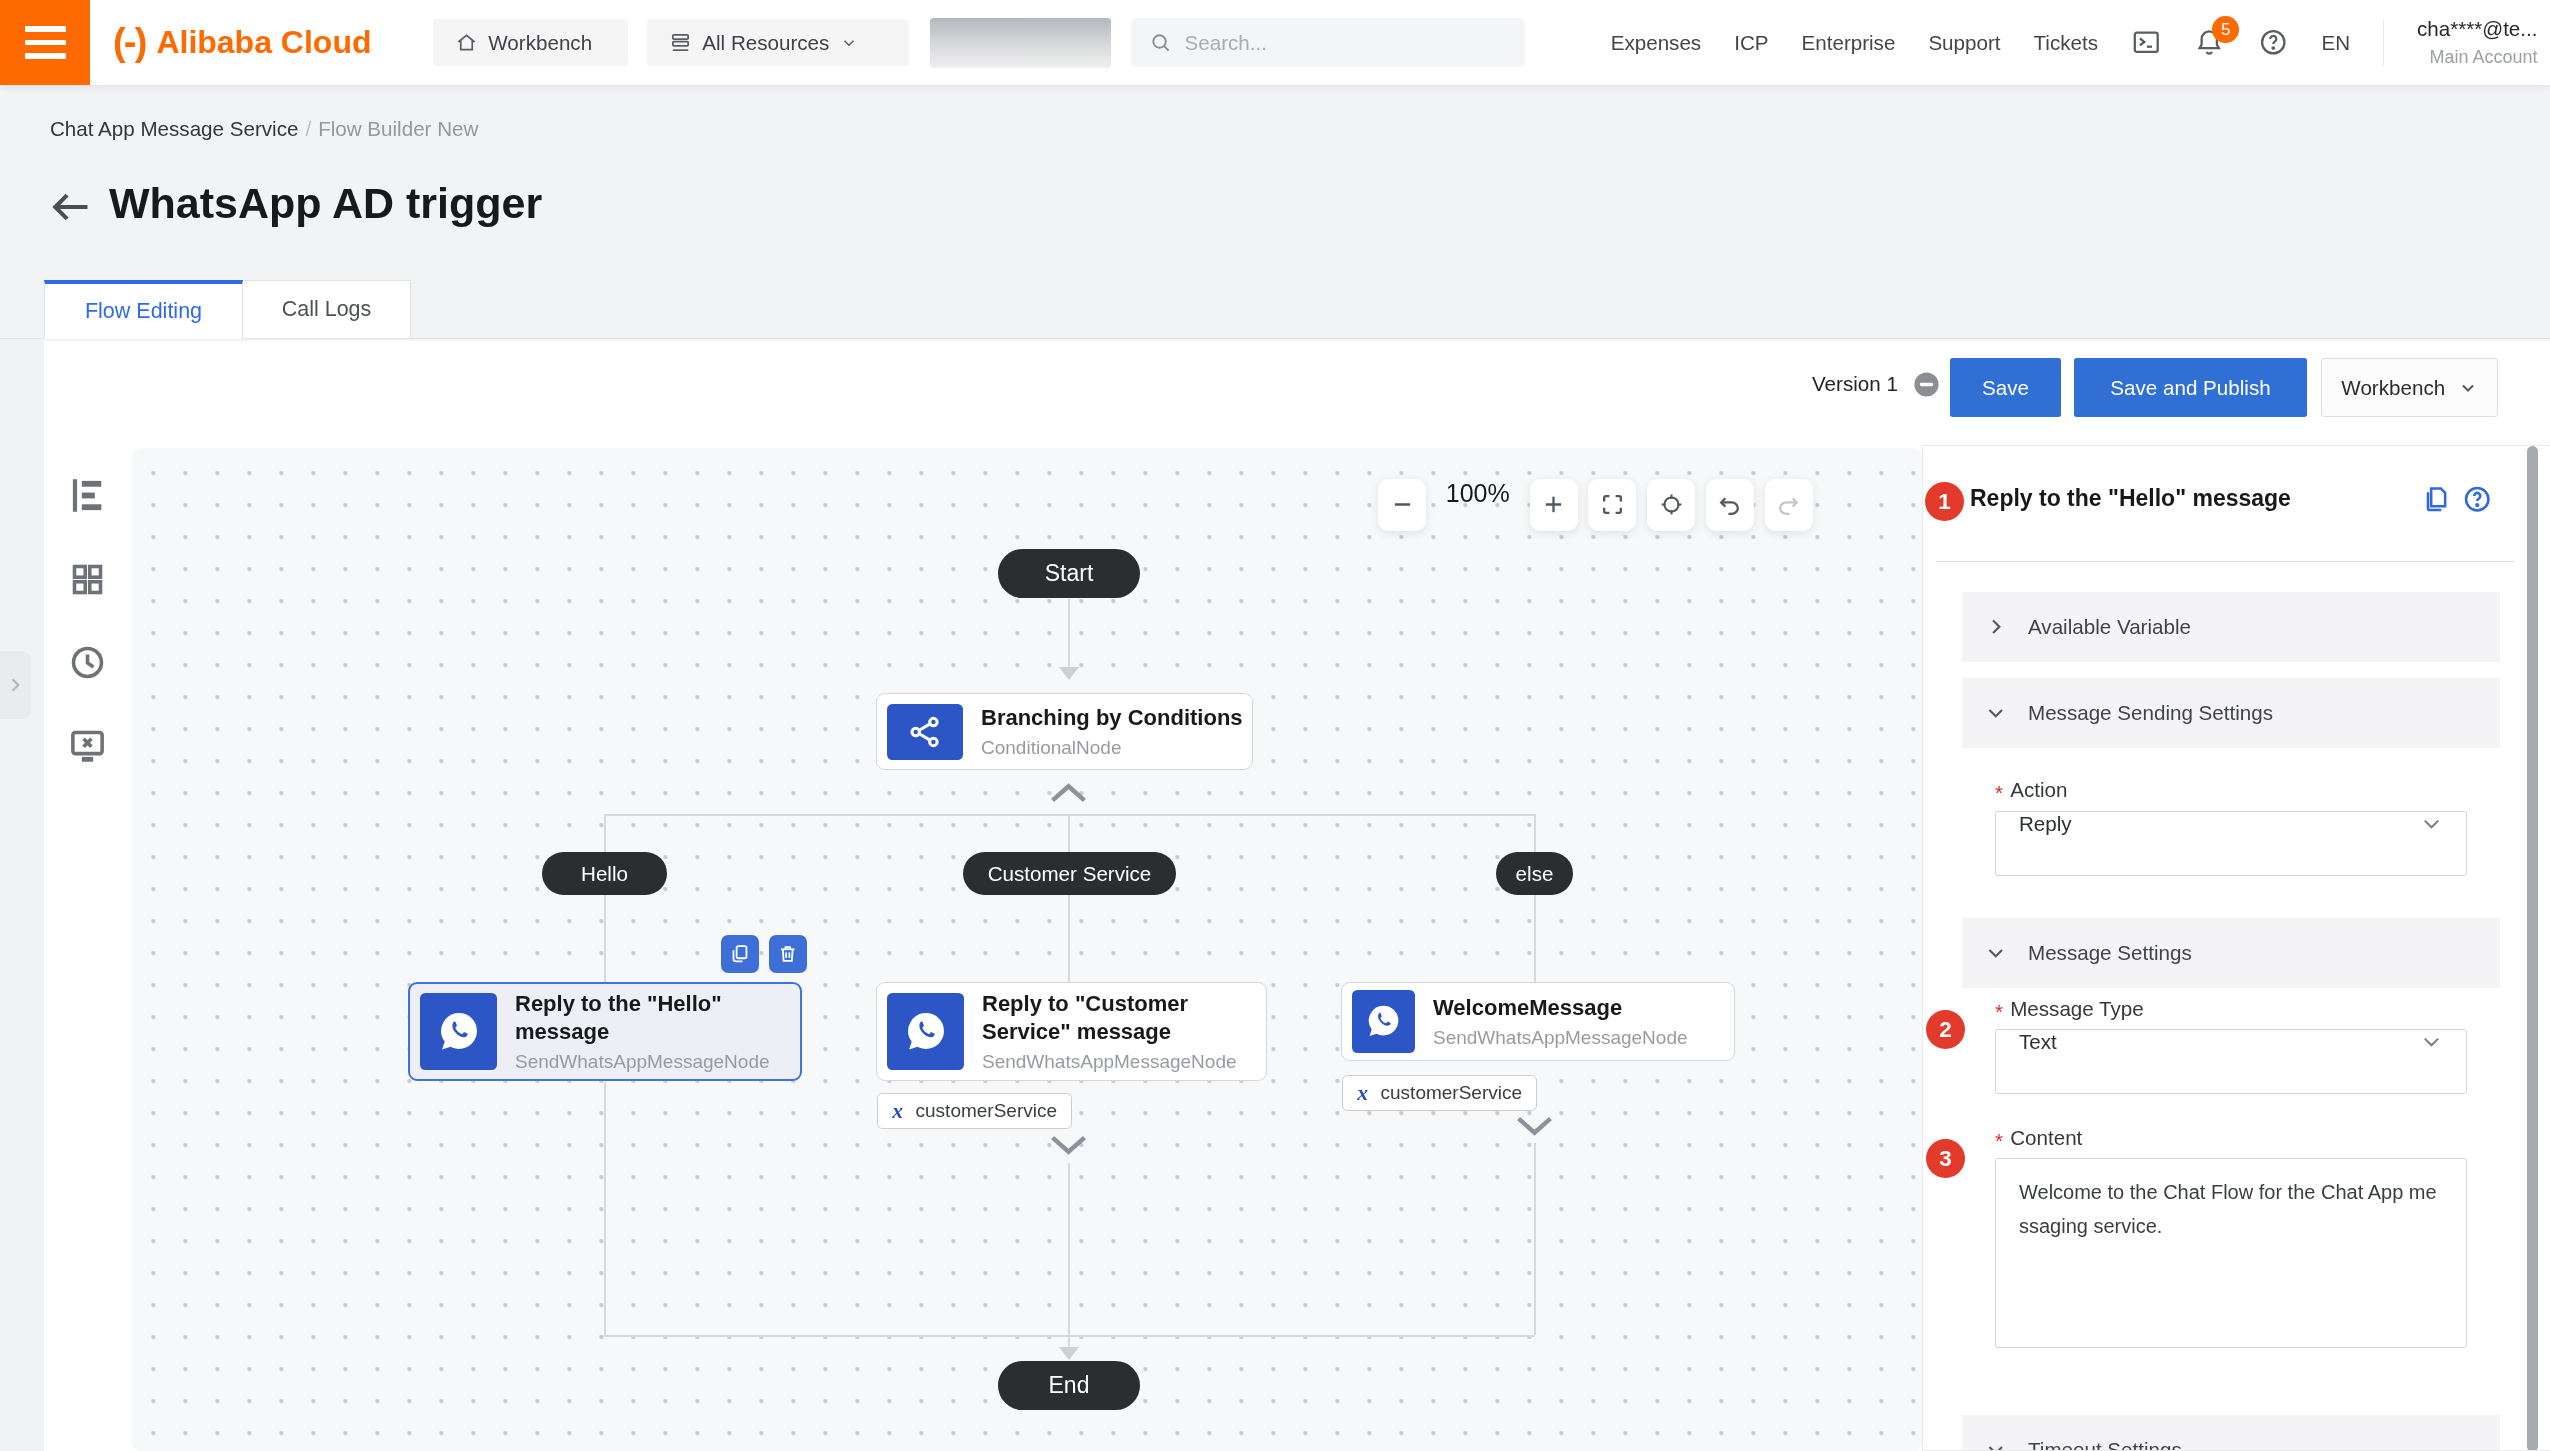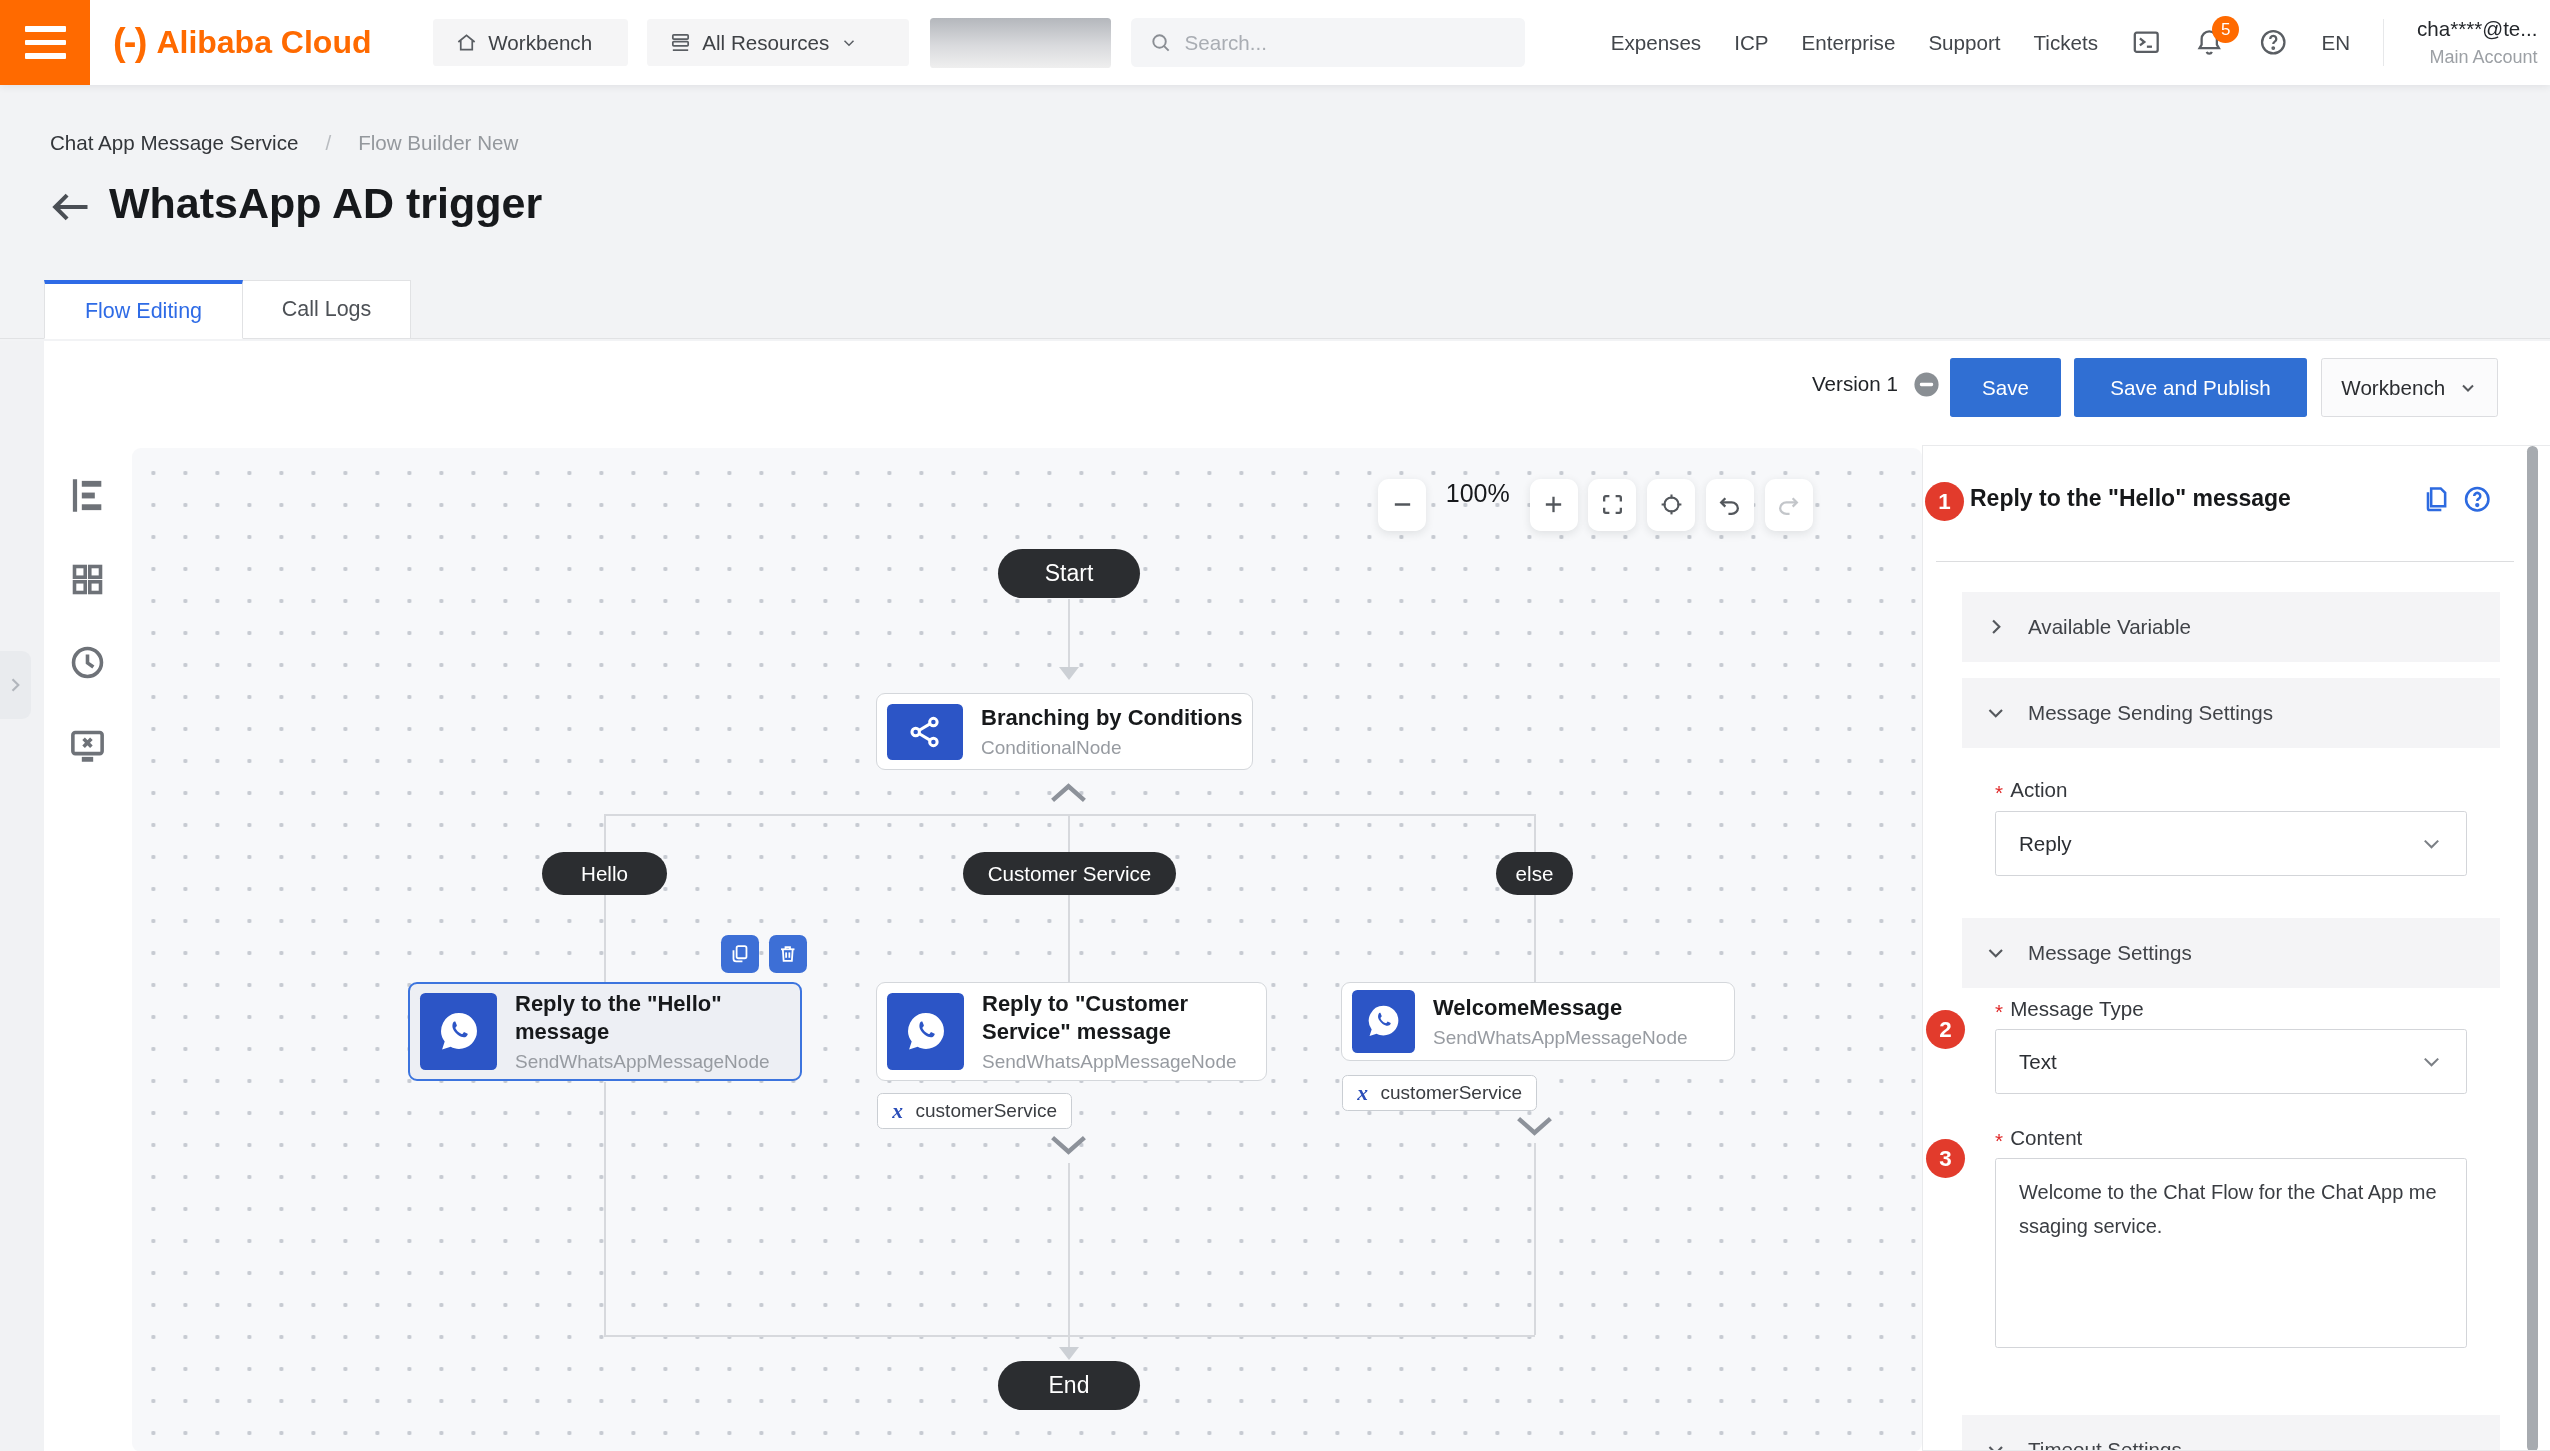--- a/index.html
+++ b/index.html
@@ -34,21 +34,21 @@
   .rnav .lnk{font-size:20.6px;color:#42464b;cursor:pointer;white-space:nowrap;}
   .rnav .ic{color:#5a5e63;cursor:pointer;position:relative;}
   .badge5{position:absolute;top:-10.8px;right:-14.3px;min-width:27px;height:27px;border-radius:13.4px;background:var(--brand_orange);
           color:#fff;font-size:17px;display:flex;align-items:center;justify-content:center;padding:0 5.4px;}
   .vdiv{width:0.9px;height:47px;background:#e7e8ea;}
   .acct{display:flex;flex-direction:column;align-items:flex-end;gap:5.4px;cursor:pointer;}
   .acct .nm{font-size:20.6px;color:#24272b;}
   .acct .tp{font-size:18px;color:#9ca0a5;}
 
   
-  .crumbs{position:absolute;left:50px;top:131px;display:flex;gap:27px;font-size:20.6px;}
+  .crumbs{position:absolute;left:50px;top:117px;display:flex;gap:7px;font-size:20.6px;}
   .crumbs .c1{color:#33363a;cursor:pointer;}
   .crumbs .sep{color:#b9bcc0;}
   .crumbs .c2{color:#94989d;}
   .backarrow{position:absolute;left:50px;top:190px;color:#4a4e54;cursor:pointer;}
   .ptitle{position:absolute;left:109px;top:179px;font-size:43px;font-weight:600;color:#17191c;}
   .tabrow{position:absolute;left:0;top:280px;width:2550px;height:59px;border-bottom:0.9px solid #e1e2e4;background:transparent;}
   .tab{position:absolute;top:0;height:59px;display:flex;align-items:center;justify-content:center;font-size:21.5px;
        background:#fff;border:0.9px solid #e1e2e4;cursor:pointer;}
   .tab.active{border-top:4.5px solid var(--tab_blue);border-bottom:0.9px solid #fff;color:var(--tab_blue);z-index:2;}
   .tab.idle{color:#4d5156;border-left:none;}
@@ -107,21 +107,21 @@
   .ptl{position:absolute;left:47px;top:39px;font-size:23px;font-weight:700;color:#16181a;}
   .picon{position:absolute;top:38px;color:#2D6AE0;cursor:pointer;}
   .pdiv{position:absolute;left:12.5px;top:115px;width:578px;height:0.9px;background:#dcdddf;}
   .accord{position:absolute;left:39px;width:538px;height:70px;background:#f4f4f6;display:flex;align-items:center;
           gap:21.5px;padding-left:23px;cursor:pointer;}
   .accord .al{font-size:20.6px;color:#404348;}
   .accord .ac{color:#55585d;}
   .flabel{position:absolute;display:flex;gap:7.2px;font-size:20.6px;color:#35383d;align-items:flex-start;}
   .flabel .req{color:#e02b2b;margin-top:2.7px;}
   .fselect{position:absolute;left:72px;width:472px;height:65px;border:1.3px solid #d3d5d9;border-radius:2.7px;background:#fff;
-           display:flex;align-items:center;padding:0 23px;font-size:20.6px;color:#2b2e33;cursor:pointer;justify-content:space-between;}
+           display:flex;align-items:flex-start;padding:0 23px;font-size:20.6px;color:#2b2e33;cursor:pointer;justify-content:space-between;}
   .fselect .sc{color:#7b7f85;}
   .ftext{position:absolute;left:72px;width:472px;height:190px;border:1.3px solid #d3d5d9;border-radius:2.7px;background:#fff;
          font-size:20px;color:#3a3d42;line-height:34px;padding:16px 23px;resize:none;outline:none;word-break:break-all;}
   .pscroll{position:absolute;right:12.5px;top:0;width:10.8px;height:1006px;background:#a7abb0;border-radius:5.4px;cursor:pointer;}
 </style>
 </head>
 <body>
 
 <div id="app">
 

